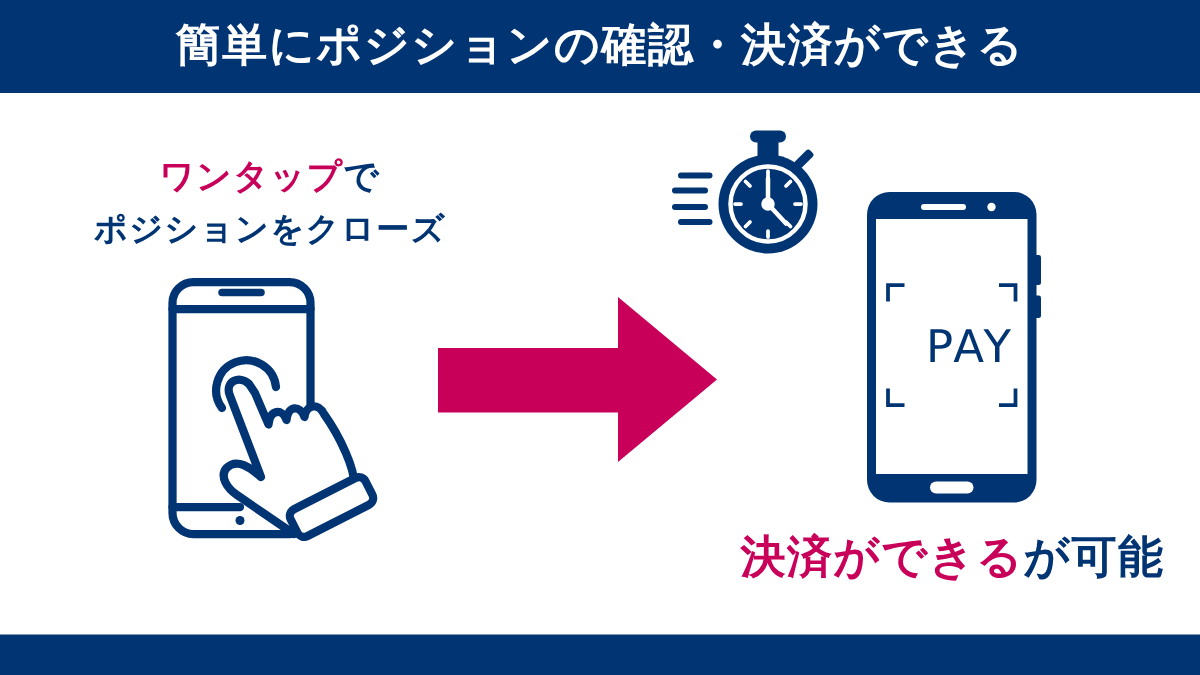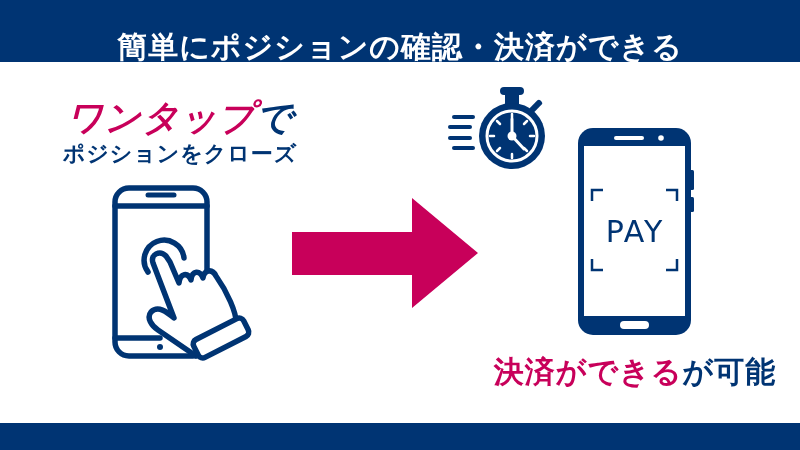--- a/index.html
+++ b/index.html
@@ -2,51 +2,51 @@
 <html><head>
   <meta charset="utf-8">
   <style>
     * { margin: 0; padding: 0; box-sizing: border-box; }
     html, body { width: 800px; height: 450px; overflow: hidden; background: #ffffff; }
     body { position: relative; font-family: "DejaVu Sans", "Liberation Sans", sans-serif; }
 
     .header {
       position: absolute; left: 0; top: 0; width: 800px; height: 62px;
       background: #003473;
-      display: flex; align-items: flex-end; justify-content: center;
+      display: flex; align-items: center; justify-content: center;
     }
     .header-title {
       color: #ffffff; font-size: 30px; font-weight: bold; letter-spacing: 1px;
       line-height: 1;
     }
     .footer {
       position: absolute; left: 0; bottom: 0; width: 800px; height: 27px;
       background: #003473;
     }
 
     .left-caption {
       position: absolute; left: 20px; top: 100px; width: 320px;
       text-align: center; font-weight: bold; line-height: 36px;
     }
-    .left-caption .line1 { font-size: 36px; letter-spacing: 1px; font-style: italic; }
+    .left-caption .line1 { font-size: 23px; letter-spacing: 1px; }
     .left-caption .line2 { font-size: 22px; letter-spacing: 1px; color: #003473; }
     .accent { color: #C8005A; }
     .navy { color: #003473; }
 
     .right-caption {
       position: absolute; left: 480px; top: 352px; width: 310px;
       text-align: center; font-size: 30px; font-weight: bold; letter-spacing: 1px;
       line-height: 40px;
     }
 
     .svg-layer { position: absolute; left: 0; top: 0; }
 
     .pay-text {
       position: absolute; left: 594px; top: 214px; width: 82px;
-      text-align: center; color: #003473; font-size: 30px;
+      text-align: right; color: #003473; font-size: 30px;
       font-family: "DejaVu Sans", "Liberation Sans", sans-serif;
       letter-spacing: 2px; line-height: 36px;
     }
   </style>
 </head>
 <body>
 
 <div class="header">
   <div class="header-title">簡単にポジションの確認・決済ができる</div>
 </div>

